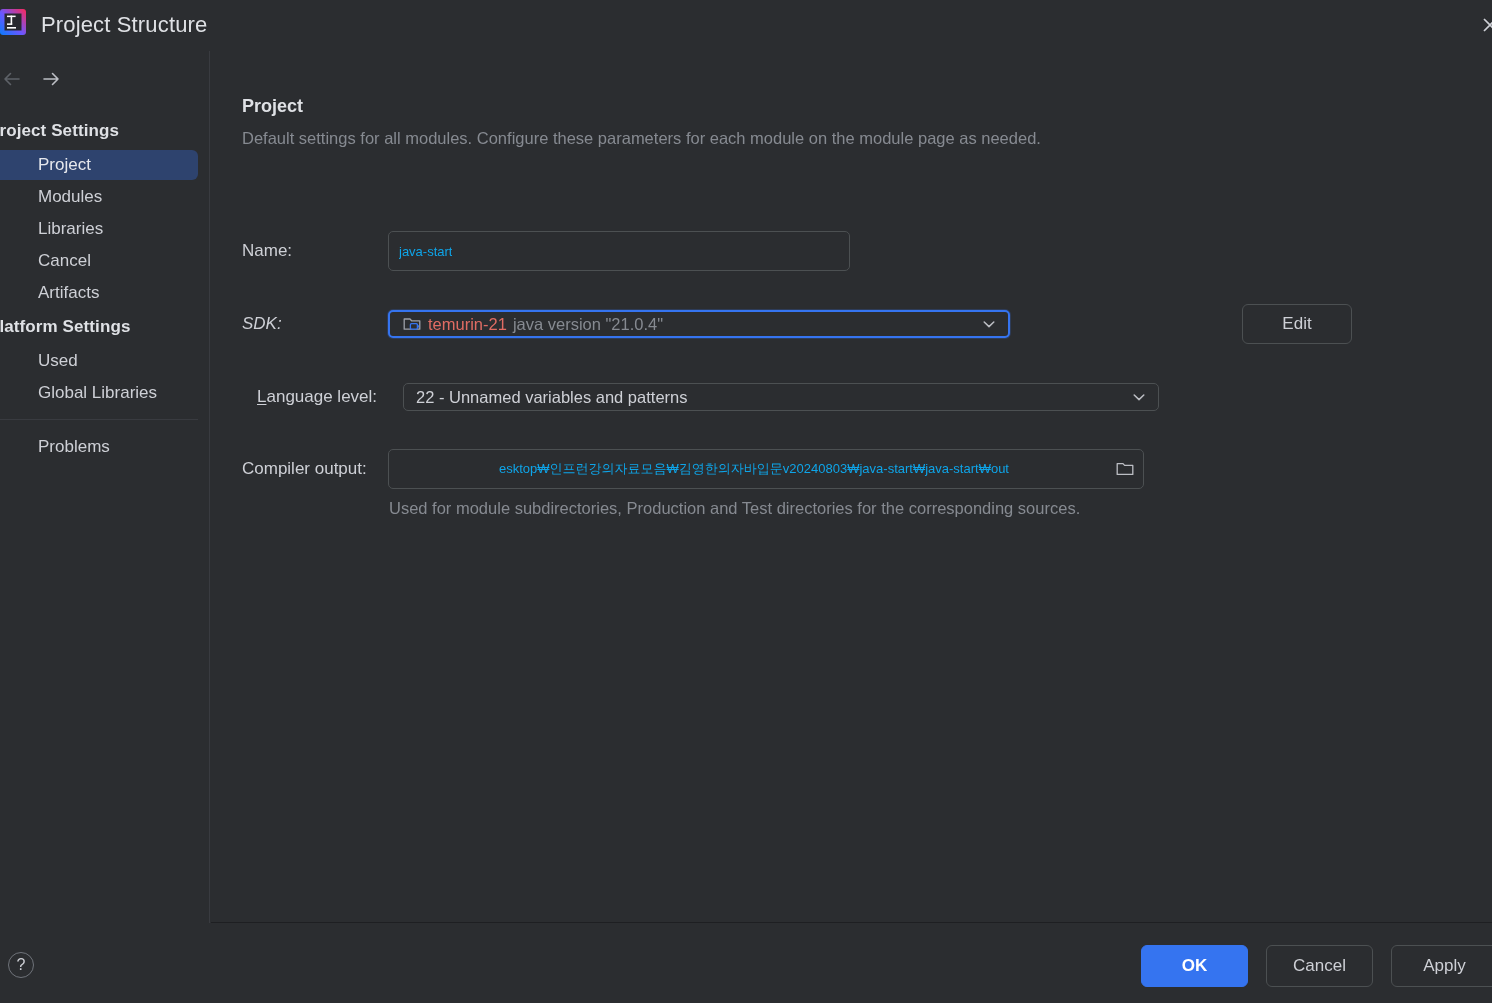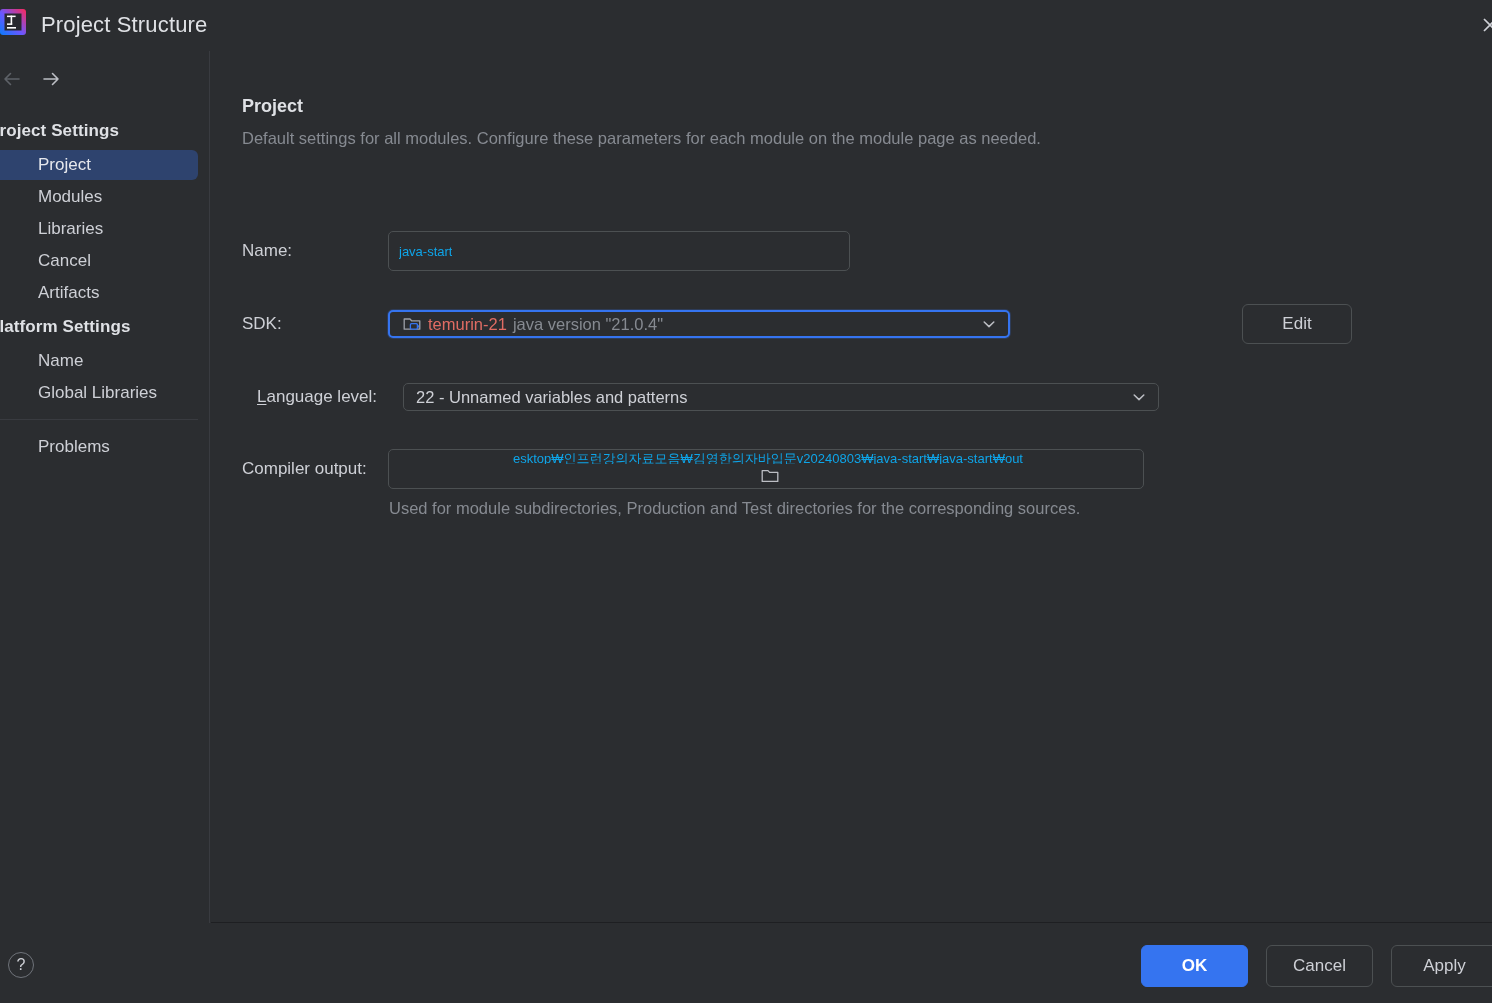--- a/index.html
+++ b/index.html
@@ -352,42 +352,42 @@
     <div class="tree">
 
       <div class="group-header">Project Settings</div>
       <div class="tree-item selected">Project</div>
       <div class="tree-item">Modules</div>
       <div class="tree-item">Libraries</div>
       <div class="tree-item">Cancel</div>
       <div class="tree-item">Artifacts</div>
 
       <div class="group-header">Platform Settings</div>
-      <div class="tree-item">Name</div>
+      <div class="tree-item">Used</div>
       <div class="tree-item">Global Libraries</div>
 
       <div class="tree-divider"></div>
       <div class="tree-item standalone">Problems</div>
     </div>
   </div>
 
   <div class="main">
 
     <div class="page-title">Project</div>
     <div class="page-subtitle">Default settings for all modules. Configure these parameters for each module on the module page as needed.</div>
 
     <div class="form-row" style="top:178px; width:1281px;">
       <div class="row-label" style="left:31px;">Name:</div>
       <div class="field" style="left:177px; width:462px;">
         <span class="field-text">java-start</span>
       </div>
     </div>
 
     <div class="form-row" style="top:251px; width:1281px;">
-      <div class="row-label" style="left:31px;">SDK:</div>
+      <div class="row-label" style="left:31px;font-style:italic;">SDK:</div>
       <div class="combo focused" style="left:177px; width:622px;">
         <div class="combo-inner">
           <span class="jdk-icon">
             <svg width="20" height="20" viewBox="0 0 20 20">
               <path d="M2.2 5 H8 L9.6 6.8 H17.8 V15.2 H2.2 Z" fill="none" stroke="#9DA0A8" stroke-width="1.3" stroke-linejoin="round"></path>
               <g transform="translate(8.4,9.6)">
                 <rect x="0" y="0" width="7" height="5.6" rx="1.1" fill="#2B2D30" stroke="#3574F0" stroke-width="1.3"></rect>
                 <path d="M7 1.5 q2.1 1.3 0 2.6" fill="none" stroke="#3574F0" stroke-width="1.2"></path>
               </g>
             </svg>
@@ -415,21 +415,21 @@
         <span class="combo-arrow">
           <svg width="20" height="20" viewBox="0 0 20 20">
             <path d="M5.2 8 L10 12.6 L14.8 8" fill="none" stroke="#BCBEC4" stroke-width="1.5" stroke-linecap="round" stroke-linejoin="round"></path>
           </svg>
         </span>
       </div>
     </div>
 
     <div class="form-row" style="top:396px; width:1281px;">
       <div class="row-label" style="left:31px;">Compiler output:</div>
-      <div class="field" style="left:177px; width:756px; padding-right:6px;flex-direction:column;">
+      <div class="field" style="left:177px; width:756px; padding-right:6px;">
         <span class="field-text" style="flex:1 1 auto;">esktop₩인프런강의자료모음₩김영한의자바입문v20240803₩java-start₩java-start₩out</span>
         <span class="browse-icon">
           <svg width="22" height="22" viewBox="0 0 22 22">
             <path d="M3.2 5.6 H9 L10.6 7.4 H18.8 V16.4 H3.2 Z" fill="none" stroke="#BCBEC4" stroke-width="1.3" stroke-linejoin="round"></path>
           </svg>
         </span>
       </div>
       <div class="helper-text" style="left:178px; top:52px;">Used for module subdirectories, Production and Test directories for the corresponding sources.</div>
     </div>
 

